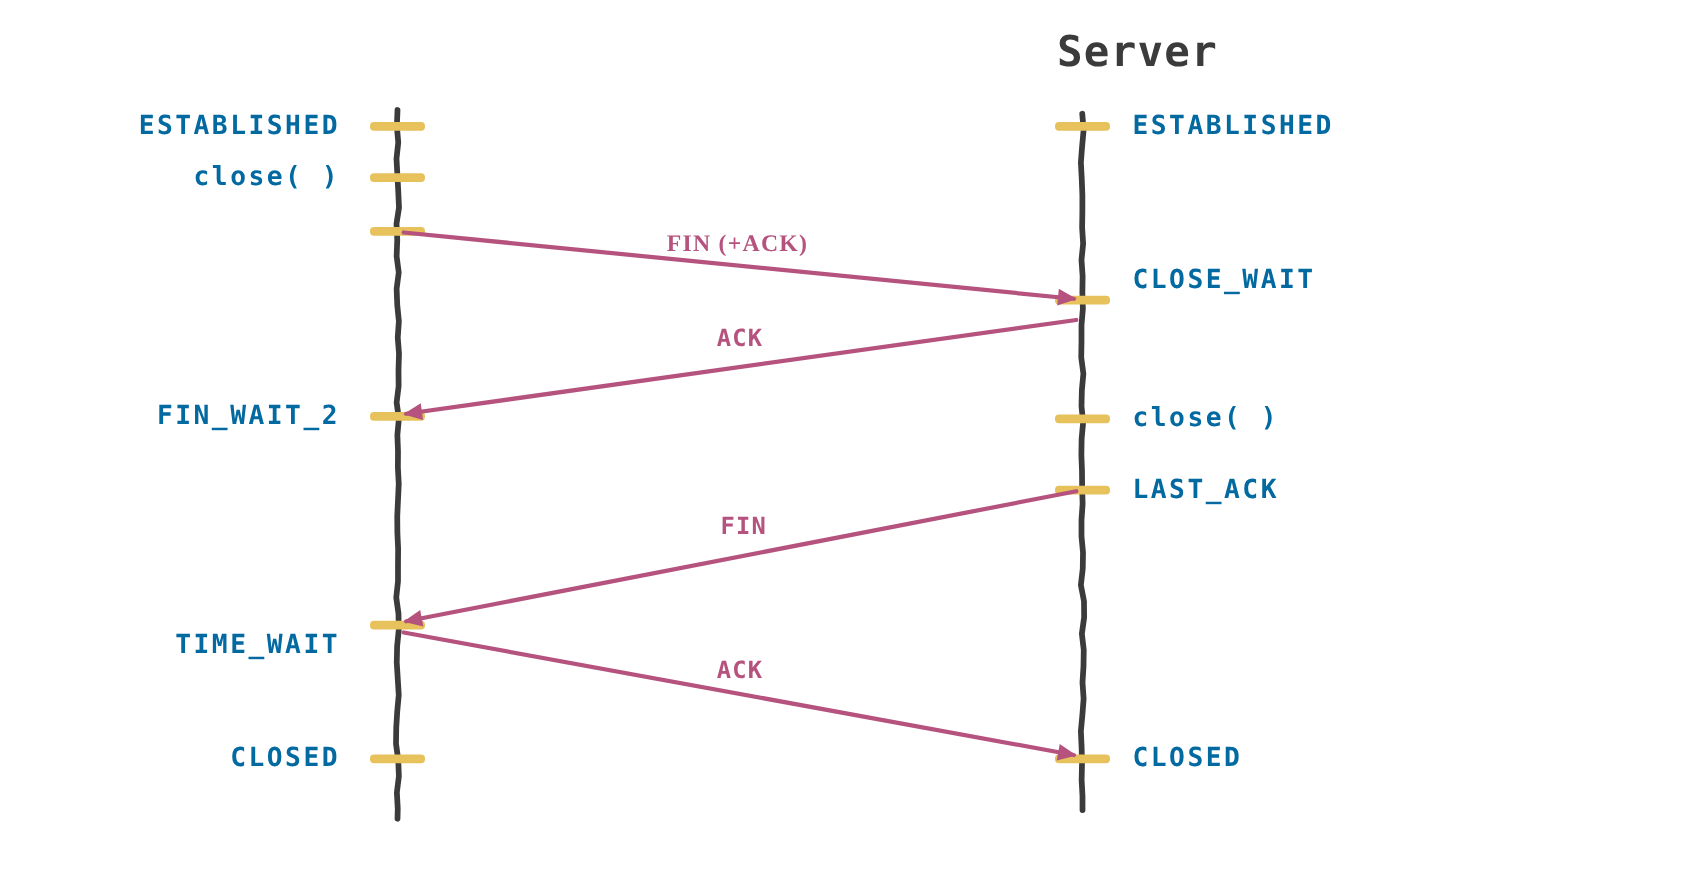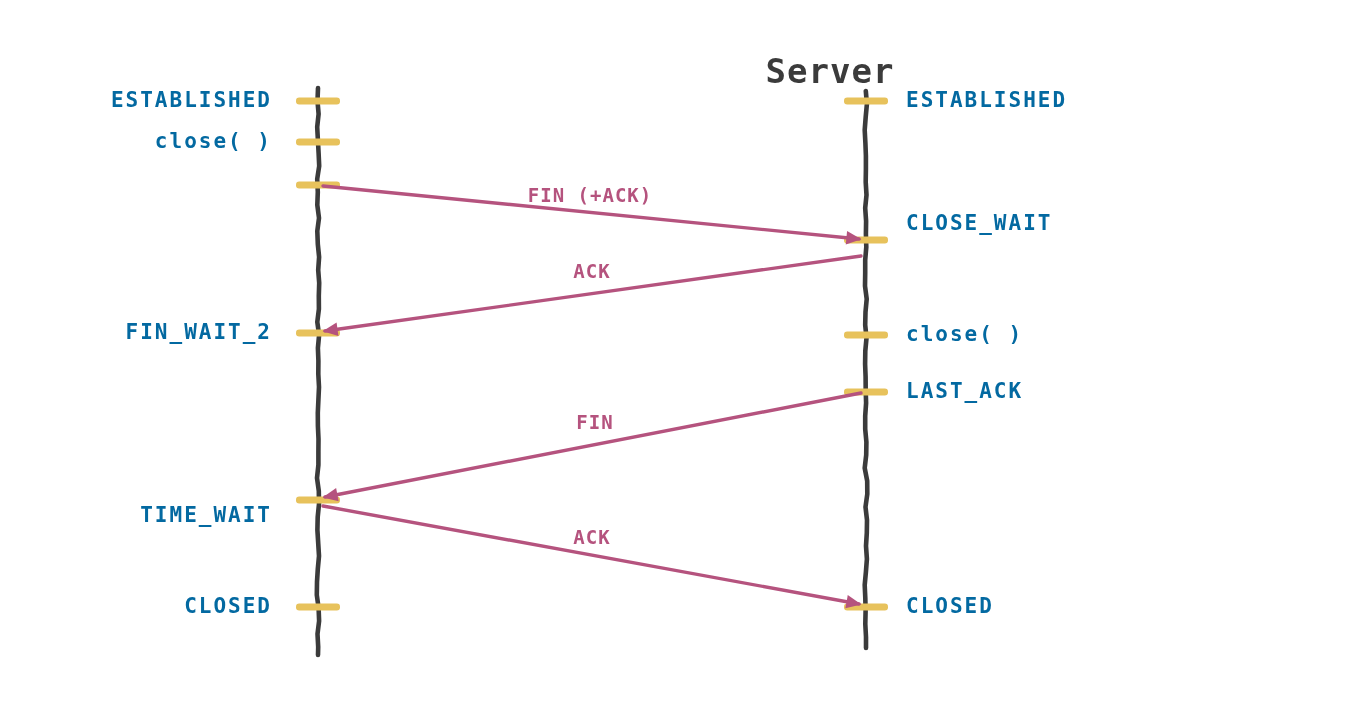--- a/index.html
+++ b/index.html
@@ -93,32 +93,32 @@
       <rect x="844" y="388.5" width="44" height="7" rx="3.2" fill="#E7C25C"></rect>
       <rect x="848" y="391" width="38" height="3.4" rx="1.6" fill="#E7C25C" opacity="0.85"></rect>
       <rect x="844" y="603.5" width="44" height="7" rx="3.2" fill="#E7C25C"></rect>
       <rect x="848" y="606" width="38" height="3.4" rx="1.6" fill="#E7C25C" opacity="0.85"></rect>
       <line x1="323" y1="186" x2="859" y2="239" stroke="#B5537E" stroke-width="3.4" stroke-linecap="round" marker-end="url(#arrowhead)"></line>
       <line x1="861" y1="256" x2="325" y2="331" stroke="#B5537E" stroke-width="3.4" stroke-linecap="round" marker-end="url(#arrowhead)"></line>
       <line x1="861" y1="393" x2="325" y2="497" stroke="#B5537E" stroke-width="3.4" stroke-linecap="round" marker-end="url(#arrowhead)"></line>
       <line x1="323" y1="506" x2="859" y2="604" stroke="#B5537E" stroke-width="3.4" stroke-linecap="round" marker-end="url(#arrowhead)"></line>
     </svg>
 
-  <div class="actor-title" style="left: 830px; top: 42px; margin-top: 29px;">Server</div>
+  <div class="actor-title" style="left: 910px; top: 42px;">Server</div>
 
   <div class="state left" style="top: 101px;">ESTABLISHED</div>
   <div class="state left" style="top: 142px;">close( )</div>
   <div class="state left" style="top: 333px; text-align: right;">FIN_WAIT_2</div>
   <div class="state left" style="top: 516px;">TIME_WAIT</div>
   <div class="state left" style="top: 607px;">CLOSED</div>
 
   <div class="state right" style="top: 101px;">ESTABLISHED</div>
   <div class="state right" style="top: 224px;">CLOSE_WAIT</div>
   <div class="state right" style="top: 335px;">close( )</div>
   <div class="state right" style="top: 392px;">LAST_ACK</div>
   <div class="state right" style="top: 607px;">CLOSED</div>
 
-  <div class="msg-label" style="left: 590px; top: 195px;">FIN (+ACK)</div>
+  <div class="msg-label" style="left: 590px; top: 195px; font-family: Liberation Serif, serif;">FIN (+ACK)</div>
   <div class="msg-label" style="left: 592px; top: 271px;">ACK</div>
   <div class="msg-label" style="left: 595px; top: 422px;">FIN</div>
   <div class="msg-label" style="left: 592px; top: 537px;">ACK</div>
 
 </div>
 
 </body></html>

